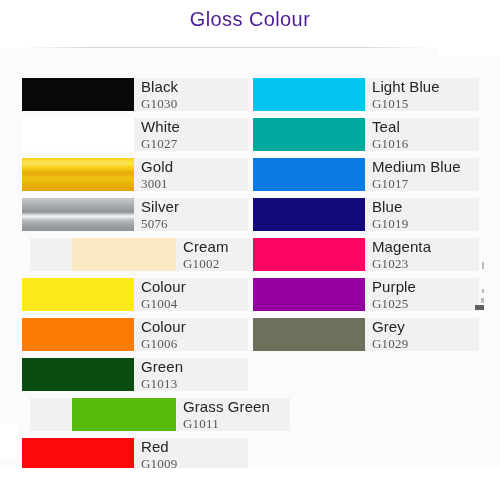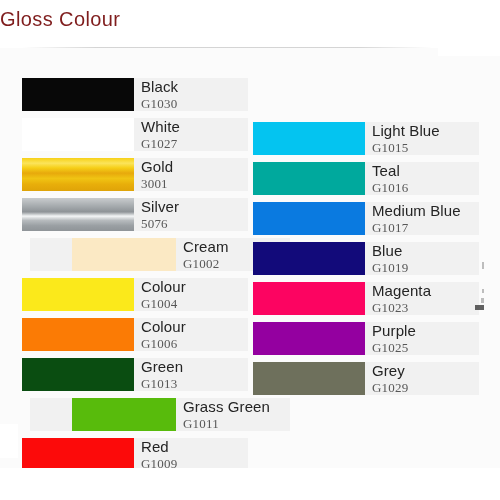--- a/index.html
+++ b/index.html
@@ -51,43 +51,43 @@
     width: 62px;
     height: 56px;
     background: #ffffff;
   }
 
   .page-title {
     position: absolute;
     left: 0;
     top: 8px;
     width: 500px;
-    text-align: left;
+    text-align: center;
     font-size: 20px;
     font-weight: 400;
     letter-spacing: 0.4px;
-    color: #7f1d1d;
+    color: #4c1d95;
     font-family: "Liberation Sans", sans-serif;
   }
 
   
   .grid {
     position: absolute;
     left: 0;
     top: 62px;
     width: 500px;
     height: 400px;
   }
   .col {
     position: absolute;
     top: 16px;
     width: 226px;
   }
   .col-left  { left: 22px; }
-  .col-right { left: 253px; margin-top: 44px; }
+  .col-right { left: 253px; }
 
   .row {
     position: relative;
     height: 33px;
     margin-bottom: 7px;
     background: #f1f1f1;
     display: flex;
     align-items: stretch;
   }
   .row.inset { margin-left: 8px; width: 218px; padding-left: 42px; }

